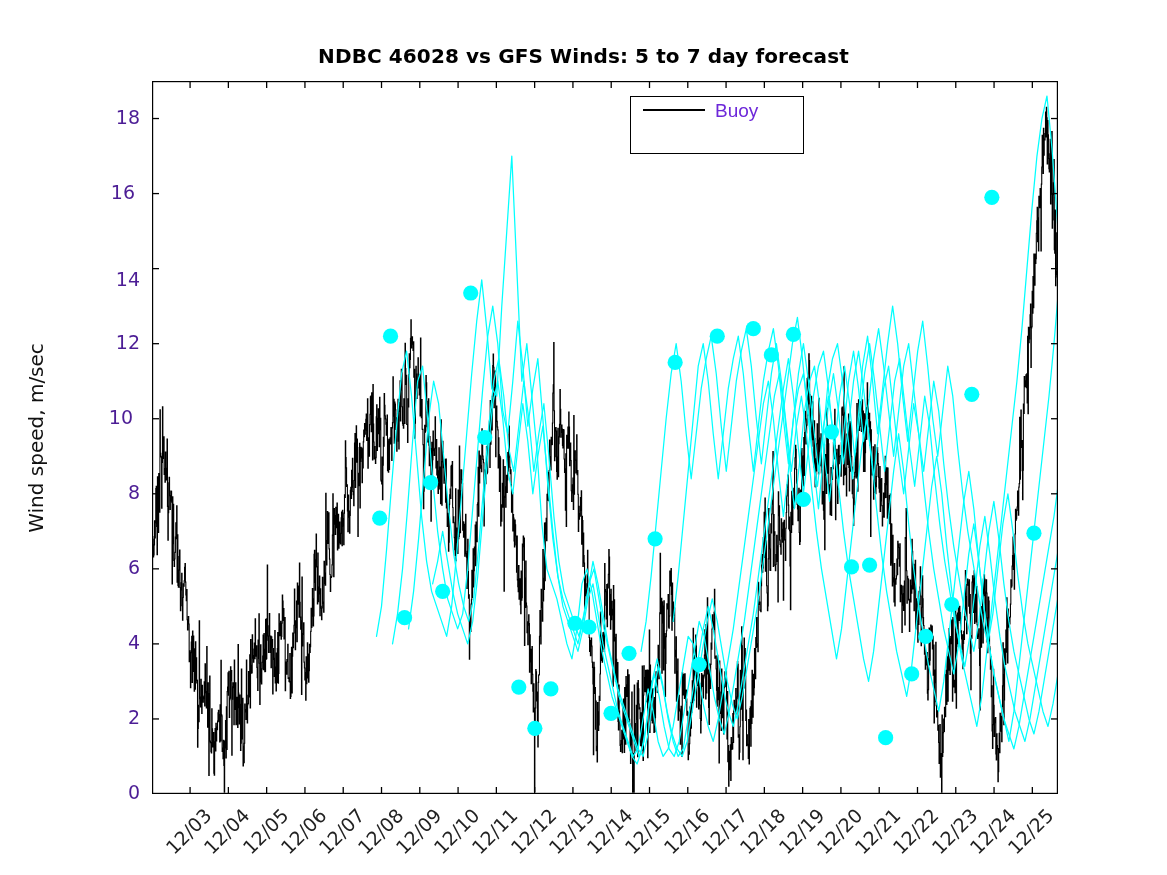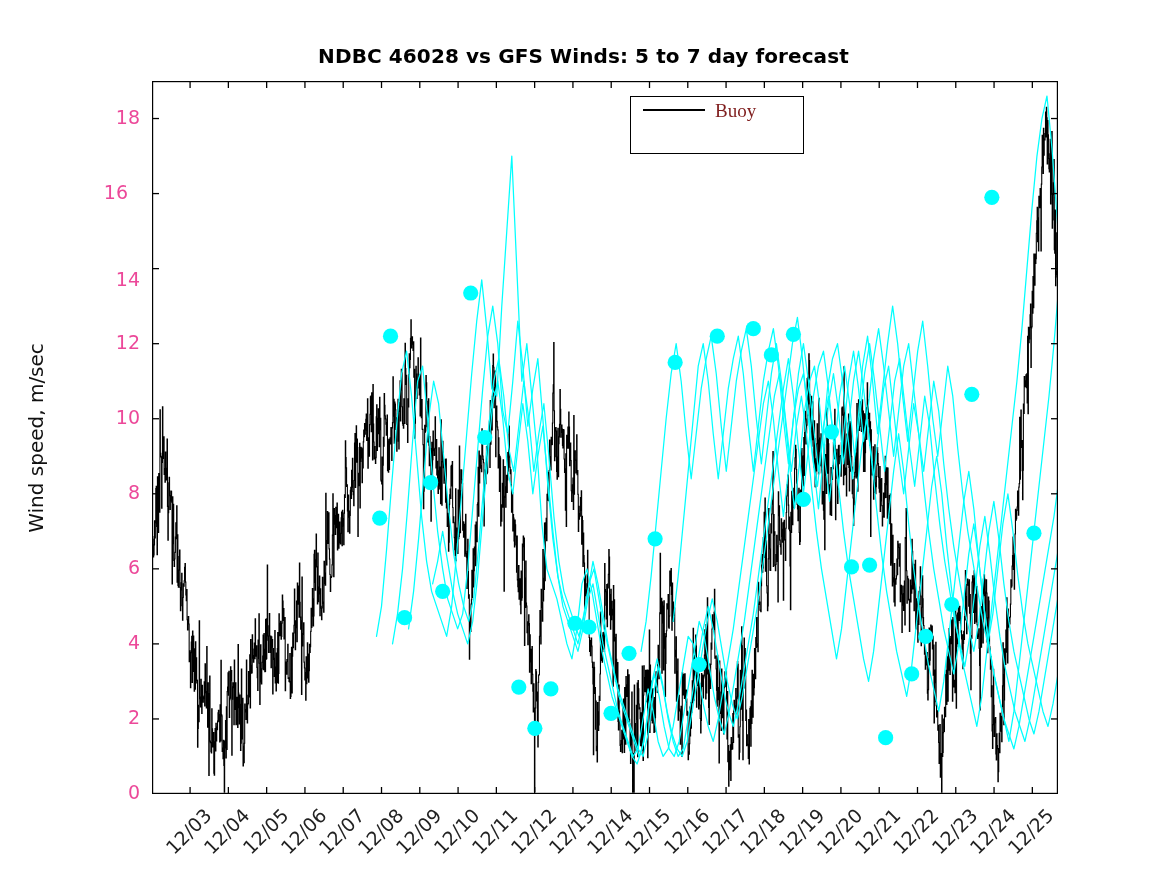--- a/index.html
+++ b/index.html
@@ -7,42 +7,42 @@
   #figure{position:relative;width:1167px;height:875px;background:#ffffff;margin-top:16px;}
   #chart-title{
     position:absolute;left:0;top:28px;width:1167px;text-align:center;
     font-size:20px;font-weight:bold;color:#000;letter-spacing:0.1px;
     font-family:"DejaVu Sans",sans-serif;
   }
   #plot-area{position:absolute;left:152px;top:65px;width:906px;height:713px;}
   #plot-svg{position:absolute;left:0;top:0;}
   #axes-svg{position:absolute;left:0;top:0;pointer-events:none;}
   .ytick-label{
-    position:absolute;text-align:right;font-size:19px;color:#ec4899;
+    position:absolute;text-align:right;font-size:19px;color:#4c1d95;
     font-family:"DejaVu Sans",sans-serif;white-space:nowrap;
   }
   .xtick-label{
     position:absolute;font-size:19px;color:#222;
     font-family:"DejaVu Sans",sans-serif;white-space:nowrap;
     transform-origin:right top;transform:rotate(-45deg);
     text-align:right;
   }
   #ylabel{
     position:absolute;left:-10px;top:0;width:340px;
     font-size:20px;color:#111;font-family:"DejaVu Sans",sans-serif;
     transform-origin:left top;transform:rotate(-90deg);
     text-align:center;white-space:nowrap;
   }
   #legend{
     position:absolute;border:1.6px solid #000;background:#fff;
     box-sizing:border-box;
   }
   .legend-row{display:flex;align-items:center;height:26px;}
   .legend-swatch{width:62px;height:2px;margin:0 10px 0 12px;flex:none;}
-  .legend-text{font-size:19px;color:#7f1d1d;font-family:Liberation Serif, serif;line-height:1;}
+  .legend-text{font-size:19px;color:#6d28d9;font-family:Liberation Sans, sans-serif;line-height:1;}
 </style>
 </head>
 <body>
 
 <div id="figure">
 
   <div id="chart-title">NDBC 46028 vs GFS Winds: 5 to 7 day forecast</div>
 
   <div id="ylabel-wrap">
     <div id="ylabel" style="left: 24px; top: 591.5px; width: 340px;">Wind speed, m/sec</div>
@@ -160,24 +160,24 @@
         <line x1="906" y1="37.53" x2="899" y2="37.53" stroke="#000" stroke-width="1.3"></line>
       </svg>
   </div>
 
   <div id="ytick-labels">
       <div class="ytick-label" style="left: 56px; width: 84px; top: 765px;">0</div>
       <div class="ytick-label" style="left: 56px; width: 84px; top: 689.947px;">2</div>
       <div class="ytick-label" style="left: 56px; width: 84px; top: 614.895px;">4</div>
       <div class="ytick-label" style="left: 56px; width: 84px; top: 539.842px;">6</div>
       <div class="ytick-label" style="left: 56px; width: 84px; top: 464.789px;">8</div>
-      <div class="ytick-label" style="left: 56px; width: 84px; top: 389.737px;">10</div>
+      <div class="ytick-label" style="left: 49px; width: 84px; top: 389.737px;">10</div>
       <div class="ytick-label" style="left: 56px; width: 84px; top: 314.684px;">12</div>
       <div class="ytick-label" style="left: 56px; width: 84px; top: 252px;">14</div>
-      <div class="ytick-label" style="left: 44px; width: 84px; top: 164.579px;">16</div>
+      <div class="ytick-label" style="left: 51px; width: 84px; top: 164.579px;">16</div>
       <div class="ytick-label" style="left: 56px; width: 84px; top: 89.5263px;">18</div>
     </div>
   <div id="xtick-labels">
       <div class="xtick-label" style="left: 0.0840707px; width: 200px; top: 788px;">12/03</div>
       <div class="xtick-label" style="left: 38.3686px; width: 200px; top: 788px;">12/04</div>
       <div class="xtick-label" style="left: 76.6531px; width: 200px; top: 788px;">12/05</div>
       <div class="xtick-label" style="left: 114.938px; width: 200px; top: 788px;">12/06</div>
       <div class="xtick-label" style="left: 153.222px; width: 200px; top: 788px;">12/07</div>
       <div class="xtick-label" style="left: 191.507px; width: 200px; top: 788px;">12/08</div>
       <div class="xtick-label" style="left: 229.791px; width: 200px; top: 788px;">12/09</div>

